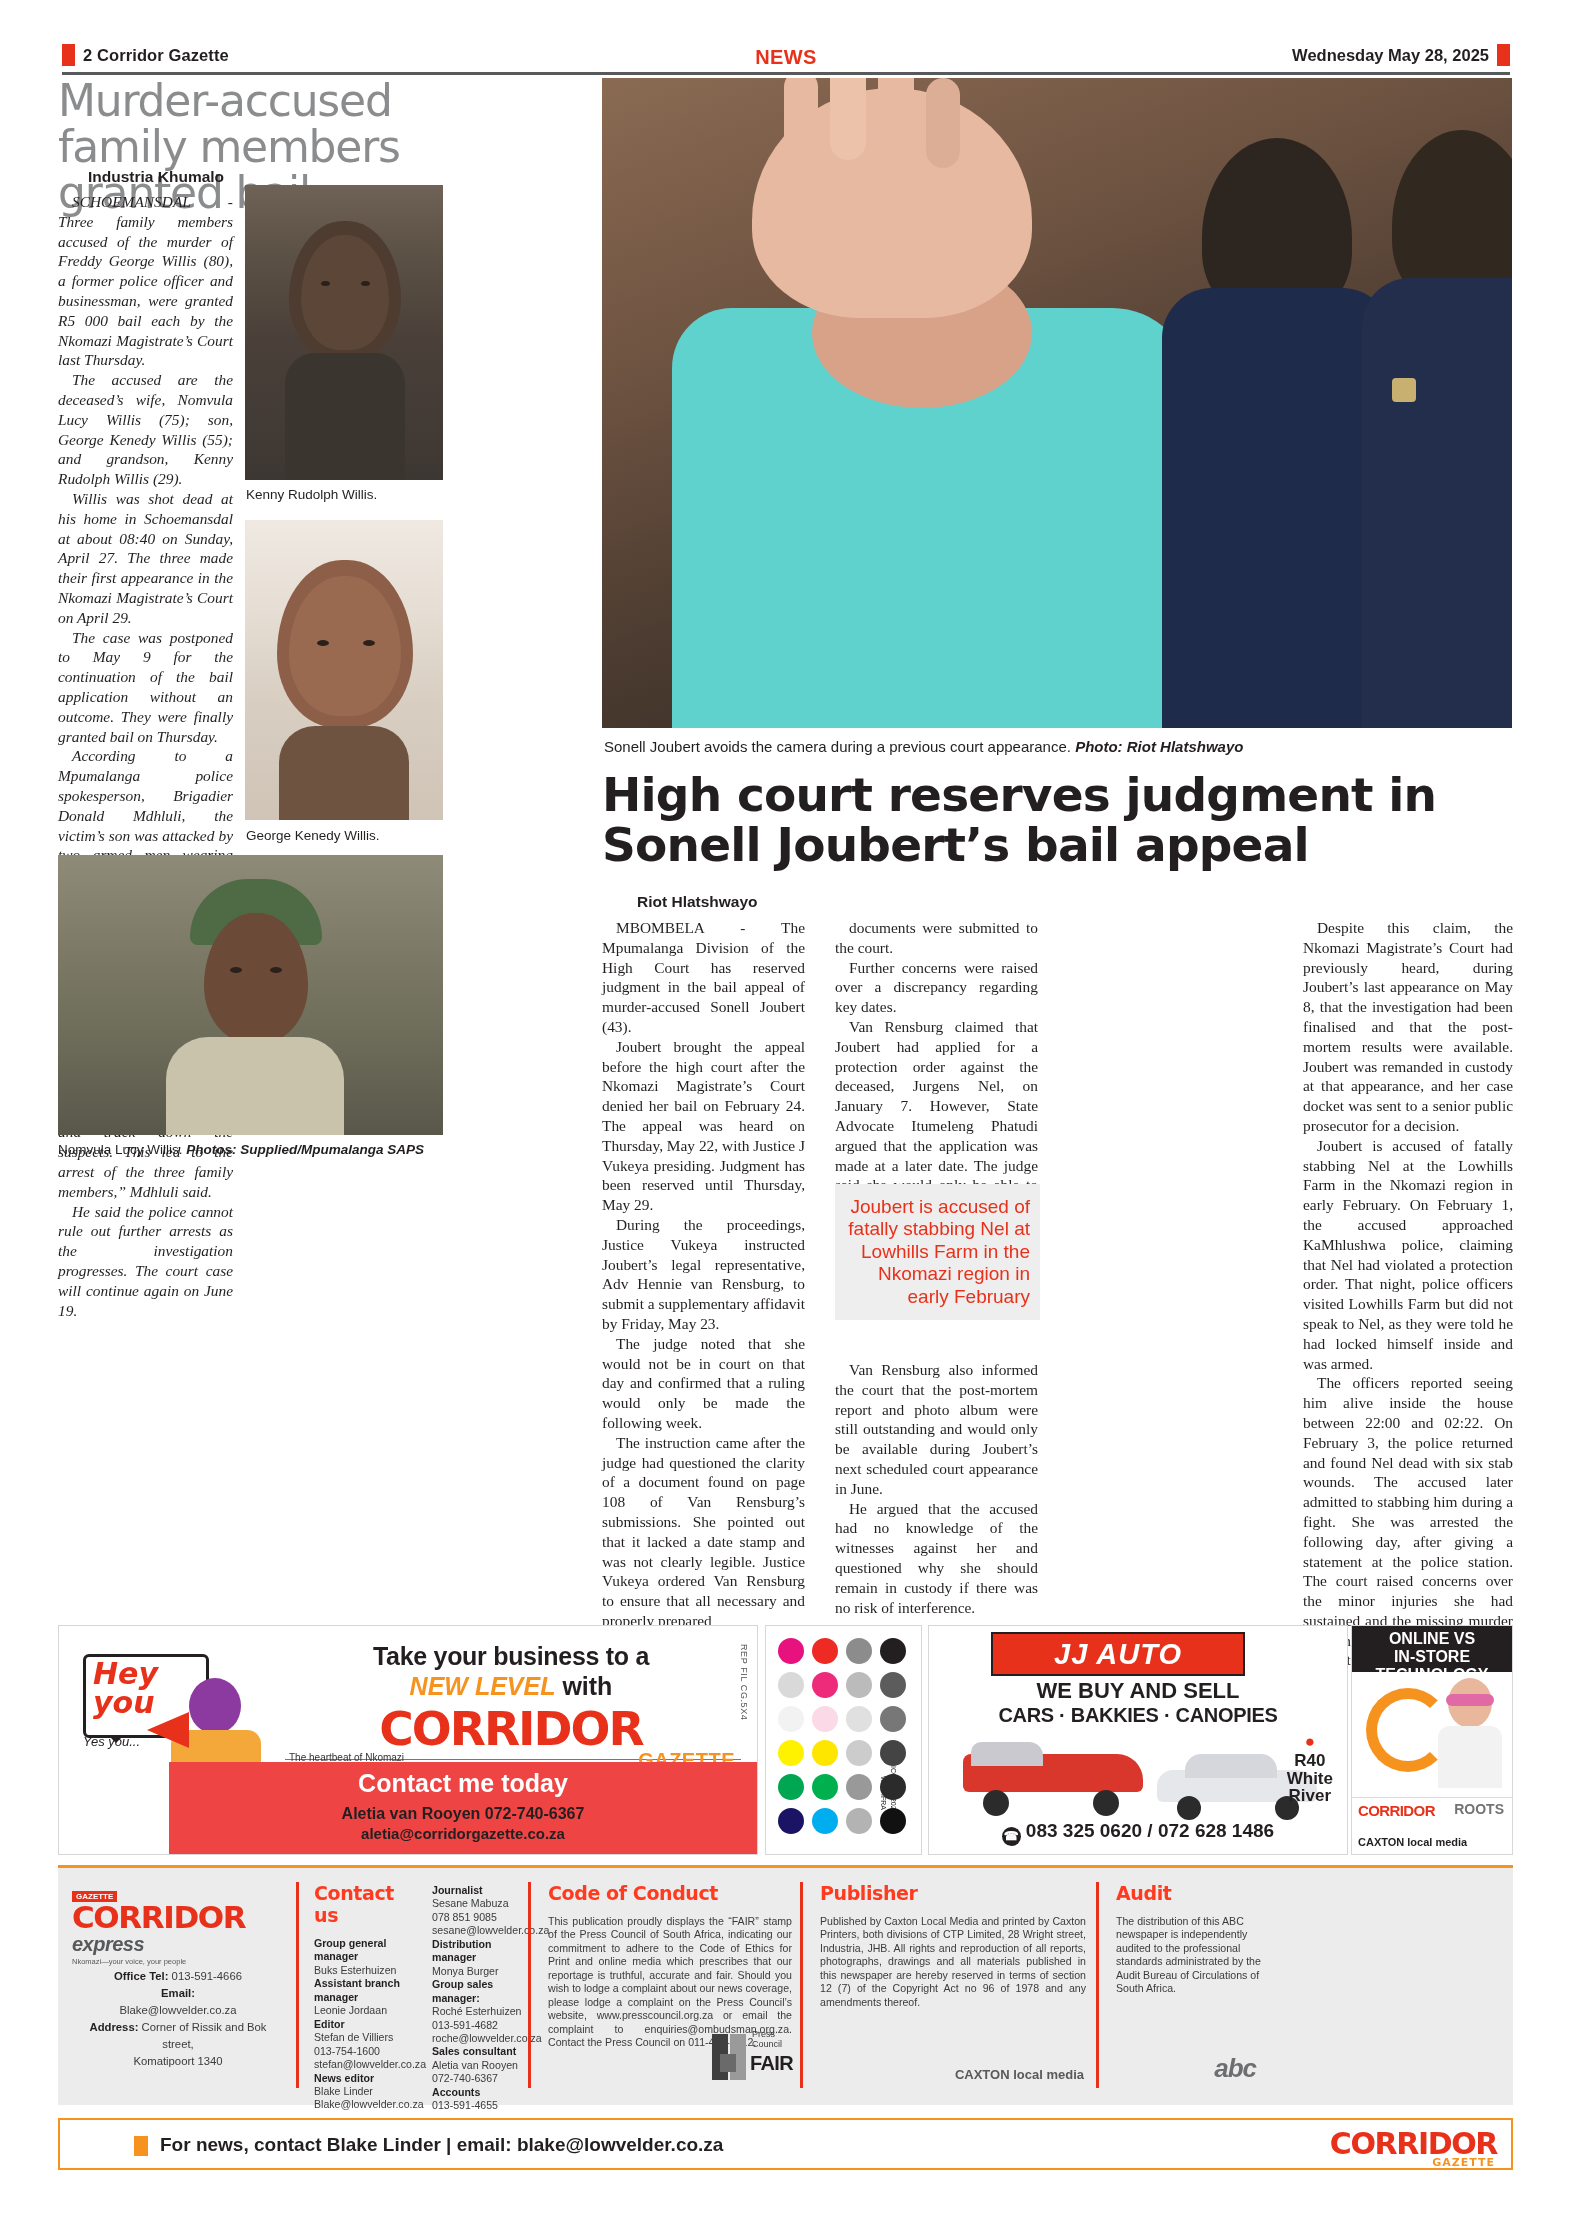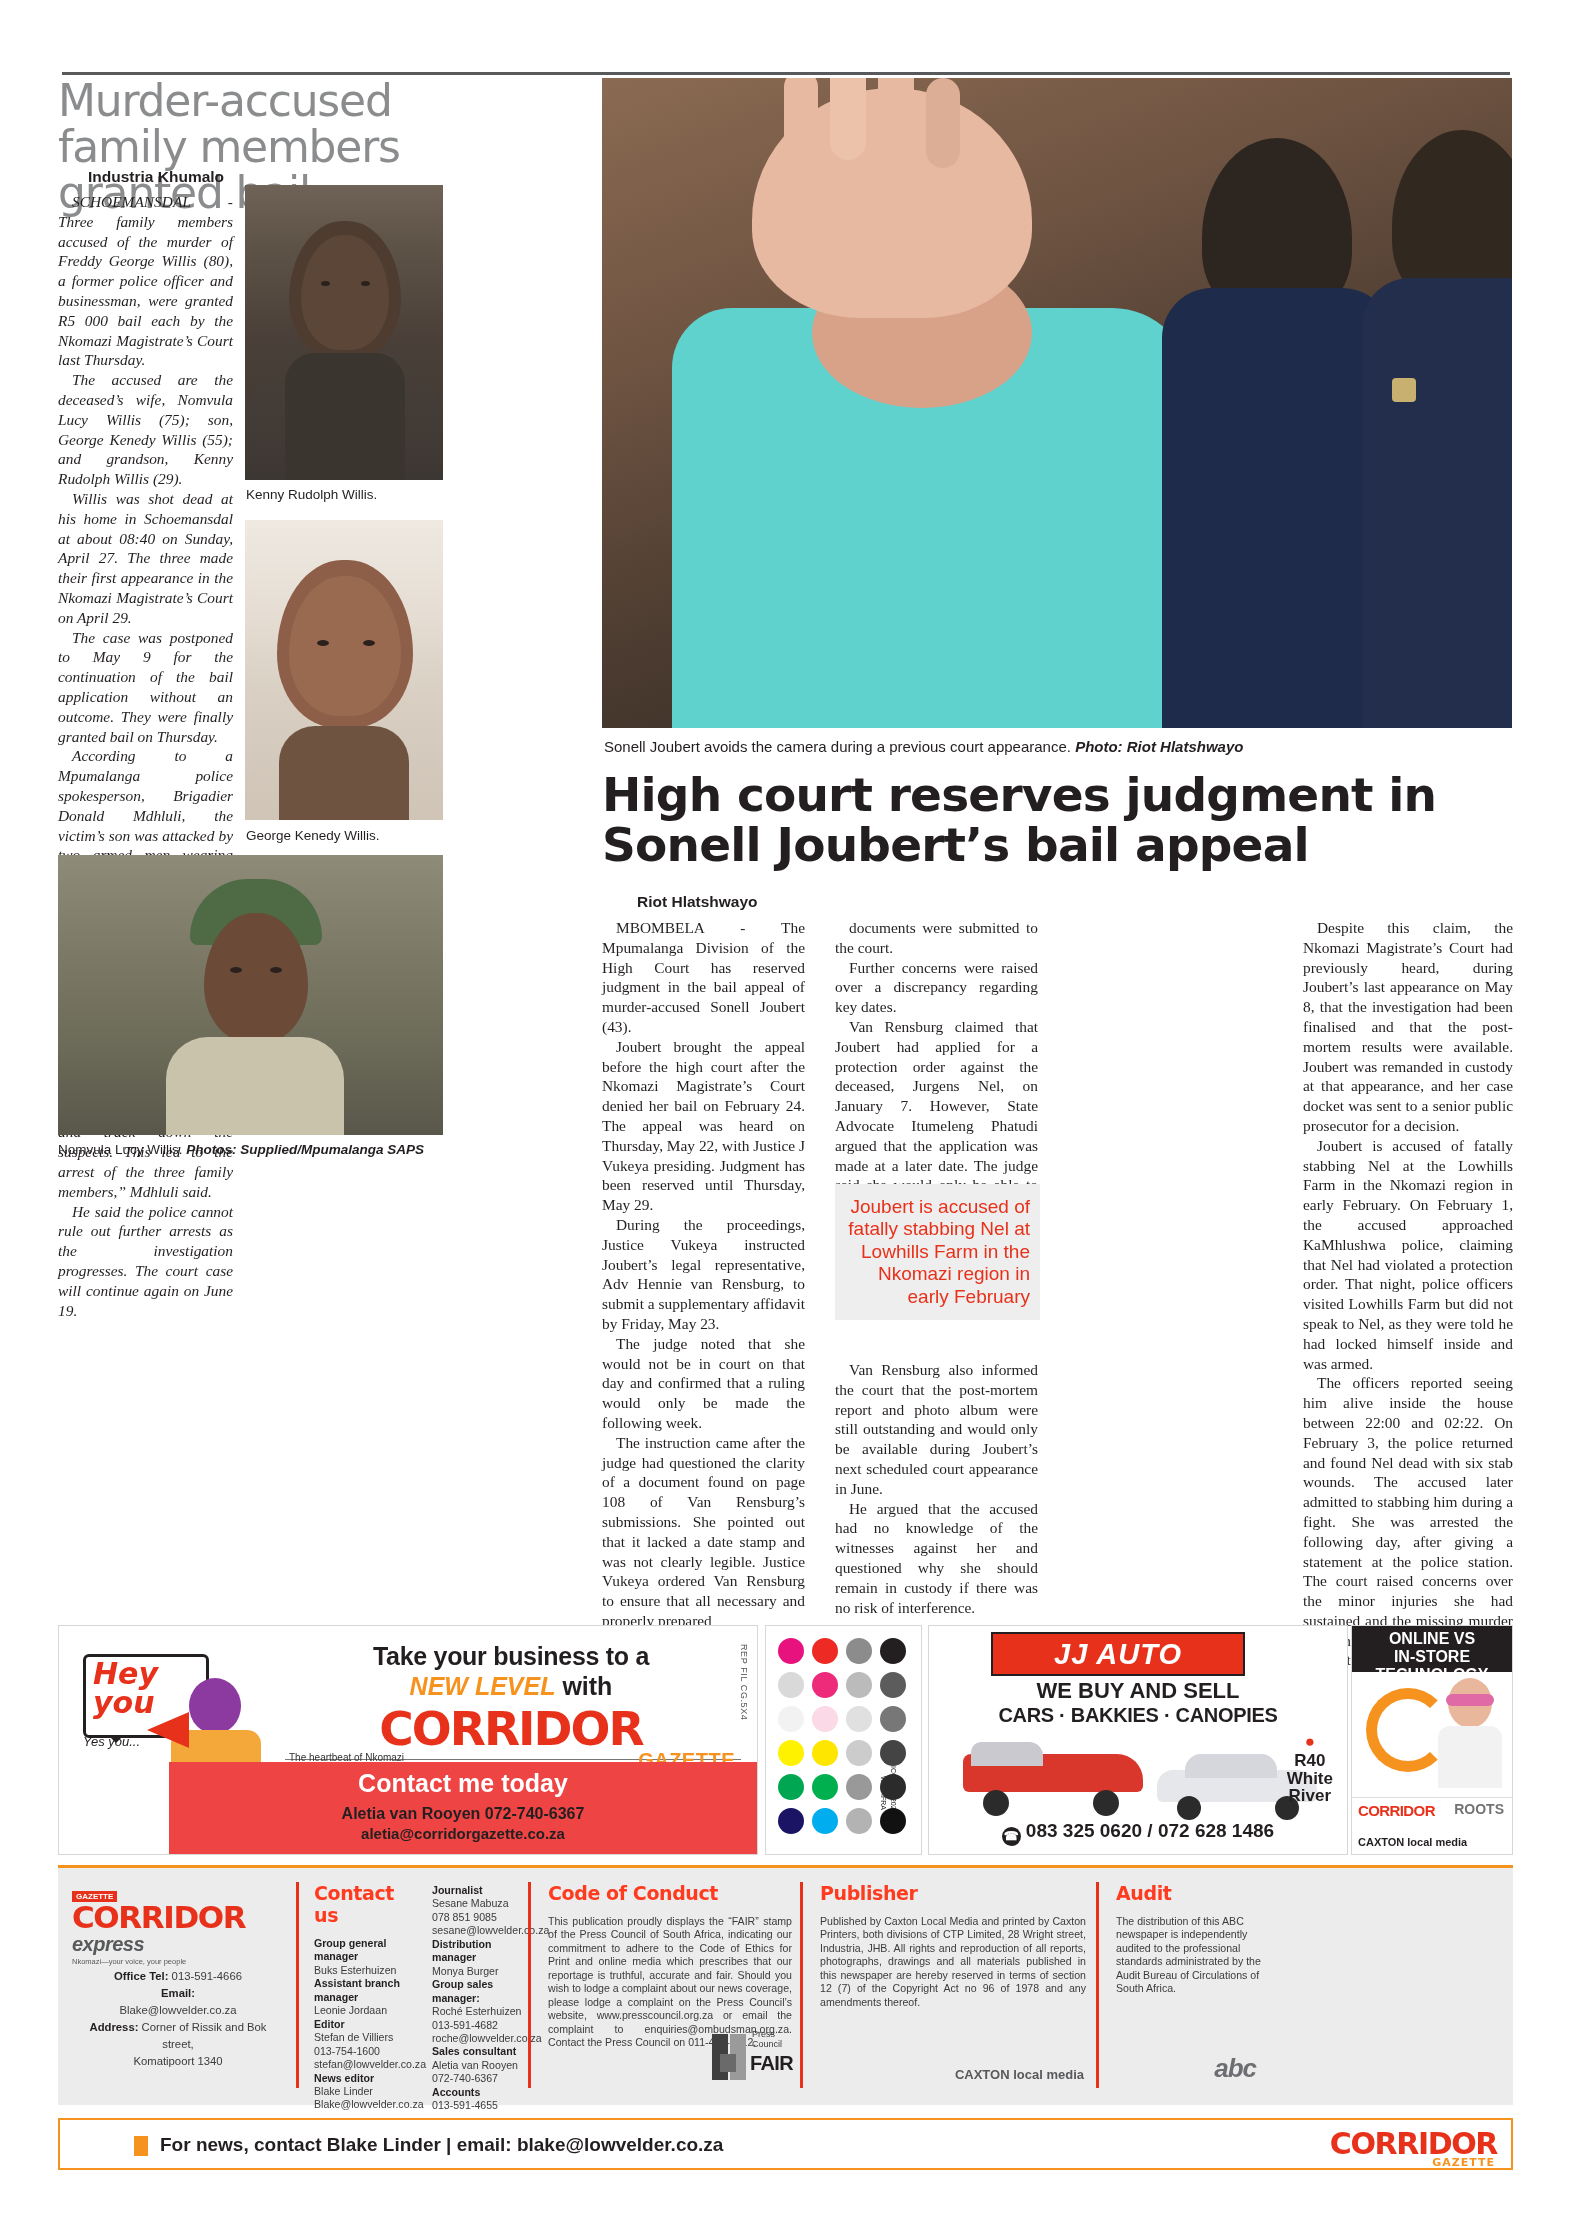--- a/index.html
+++ b/index.html
@@ -139,20 +139,31 @@
   .botbar .logo .gz{position:absolute;right:2px;top:30px;font-size:11px;color:#f6921e;letter-spacing:1px;}
   .sq-or{position:absolute;left:74px;top:16px;width:14px;height:20px;background:#f6921e;}
   .abclogo{position:absolute;right:18px;bottom:10px;font-size:26px;font-weight:bold;color:#6d6e71;font-style:italic;letter-spacing:-1px;}
   .caxlogo{position:absolute;right:14px;bottom:12px;font-size:13px;font-weight:bold;color:#58595b;}
 </style>
 </head>
 <body>
 
 <div class="page">
 
+  <div class="masthead">
+    <div class="mh-left">
+      <div class="mh-sq"></div>
+      <div class="mh-folio">2 Corridor Gazette</div>
+    </div>
+    <div class="mh-center">NEWS</div>
+    <div class="mh-right">
+      <div class="mh-date">Wednesday May 28, 2025</div>
+      <div class="mh-sq"></div>
+    </div>
+  </div>
   <div class="mh-rule"></div>
 
   <div class="headline-1">Murder-accused family members granted bail</div>
   <div class="byline-1">Industria Khumalo</div>
   <div class="col-a" id="colA">
       <p>SCHOEMANSDAL - Three family members accused of the murder of Freddy George Willis (80), a former police officer and businessman, were granted R5 000 bail each by the Nkomazi Magistrate’s Court last Thursday.</p>
       <p>The accused are the deceased’s wife, Nomvula Lucy Willis (75); son, George Kenedy Willis (55); and grandson, Kenny Rudolph Willis (29).</p>
       <p>Willis was shot dead at his home in Schoemansdal at about 08:40 on Sunday, April 27. The three made their first appearance in the Nkomazi Magistrate’s Court on April 29.</p>
       <p>The case was postponed to May 9 for the continuation of the bail application without an outcome. They were finally granted bail on Thursday.</p>
       <p>According to a Mpumalanga police spokesperson, Brigadier Donald Mdhluli, the victim’s son was attacked by two armed men wearing balaclavas when he arrived at his parents’ home for a visit.</p>

